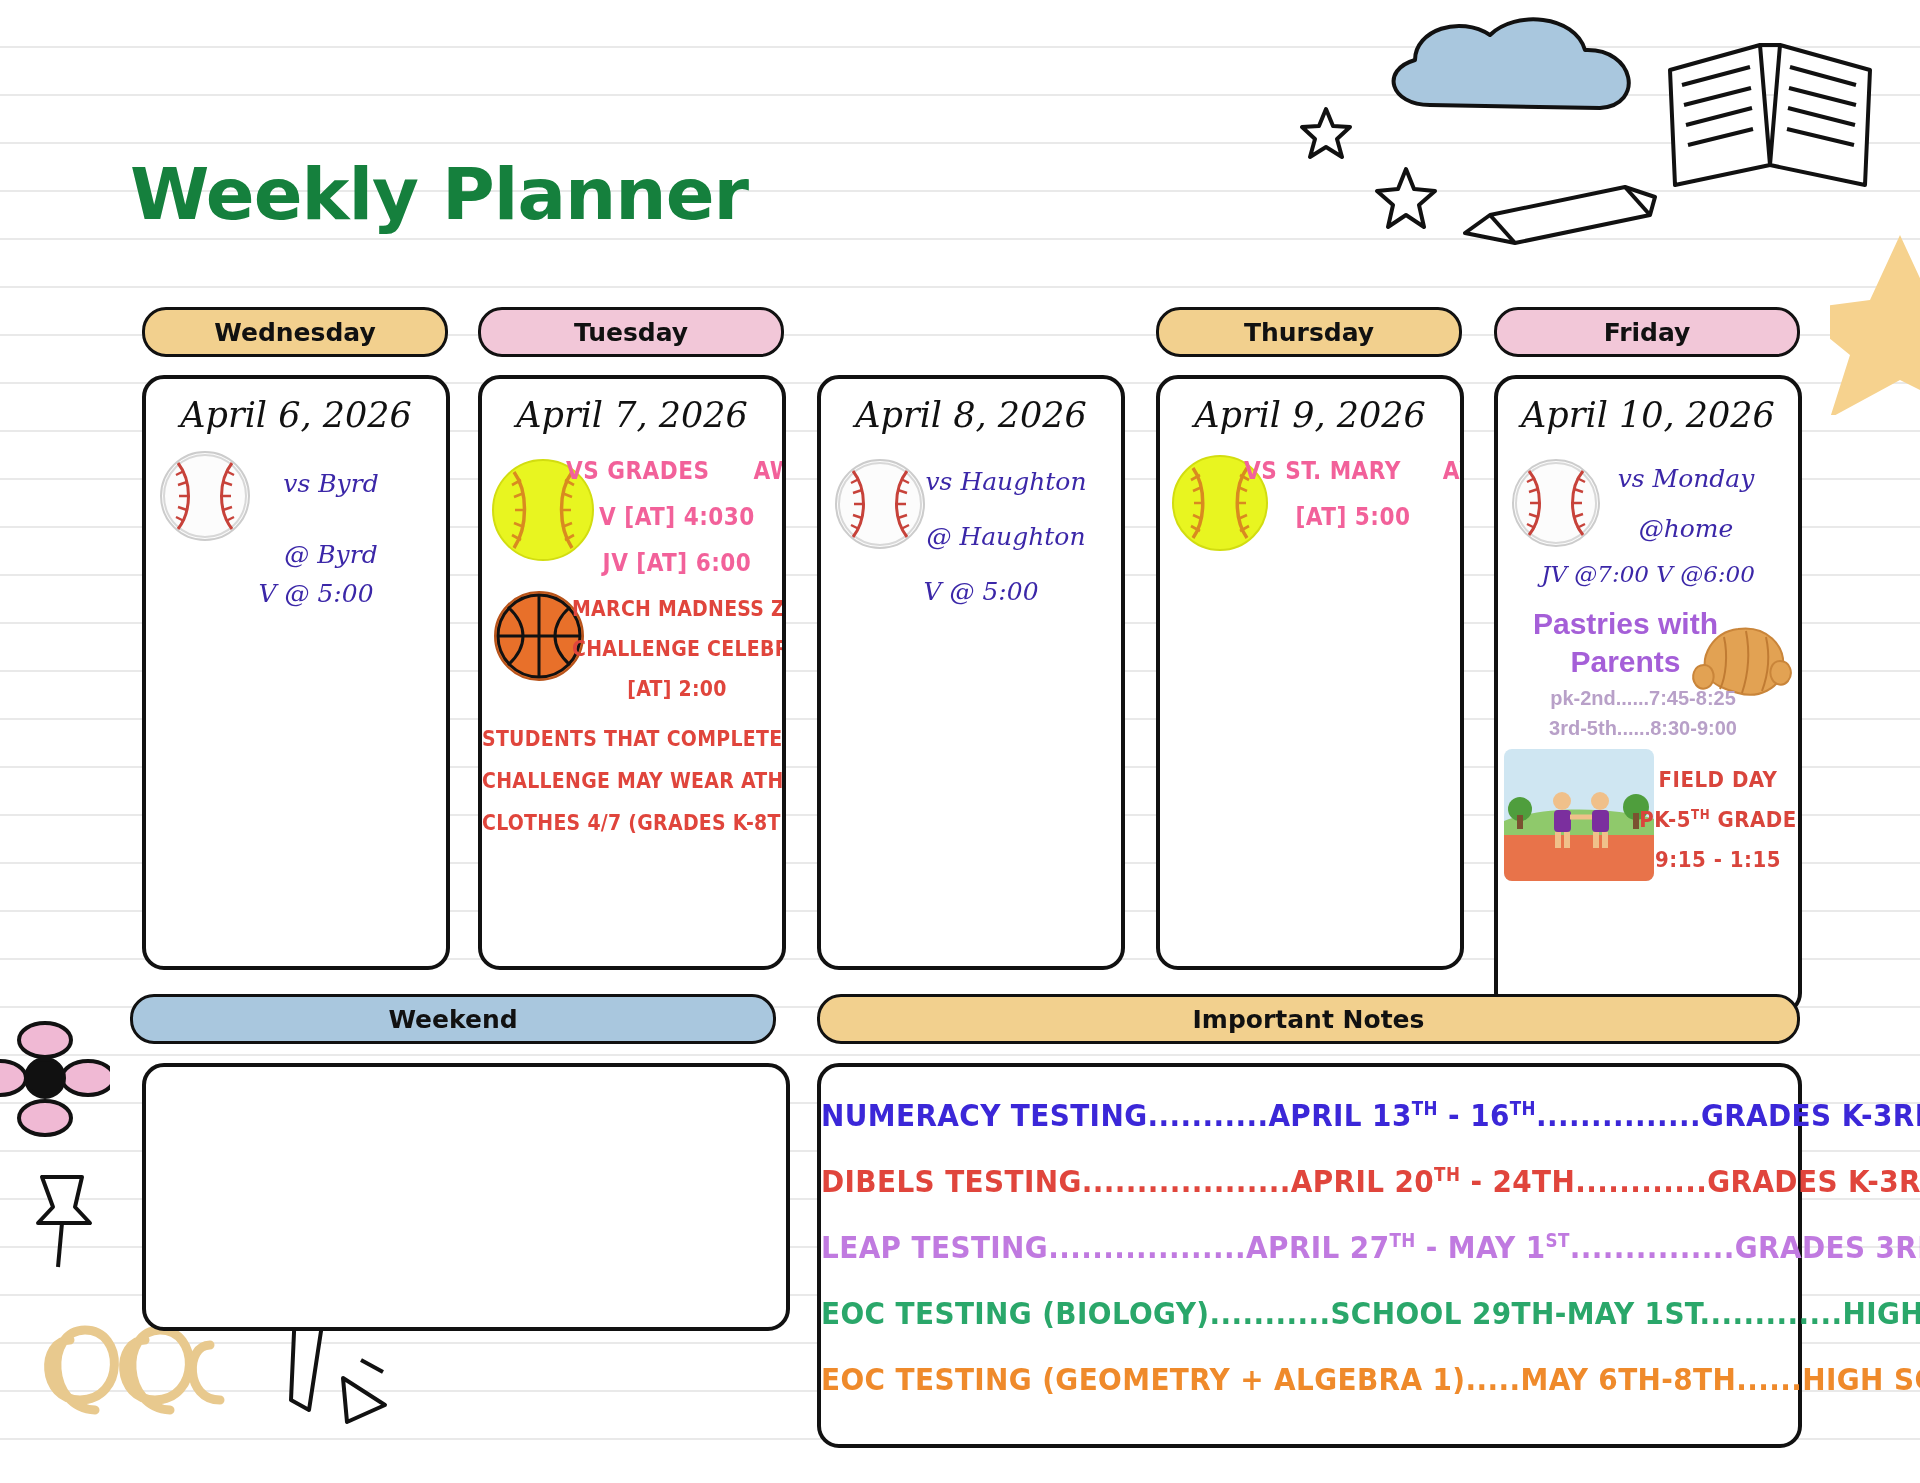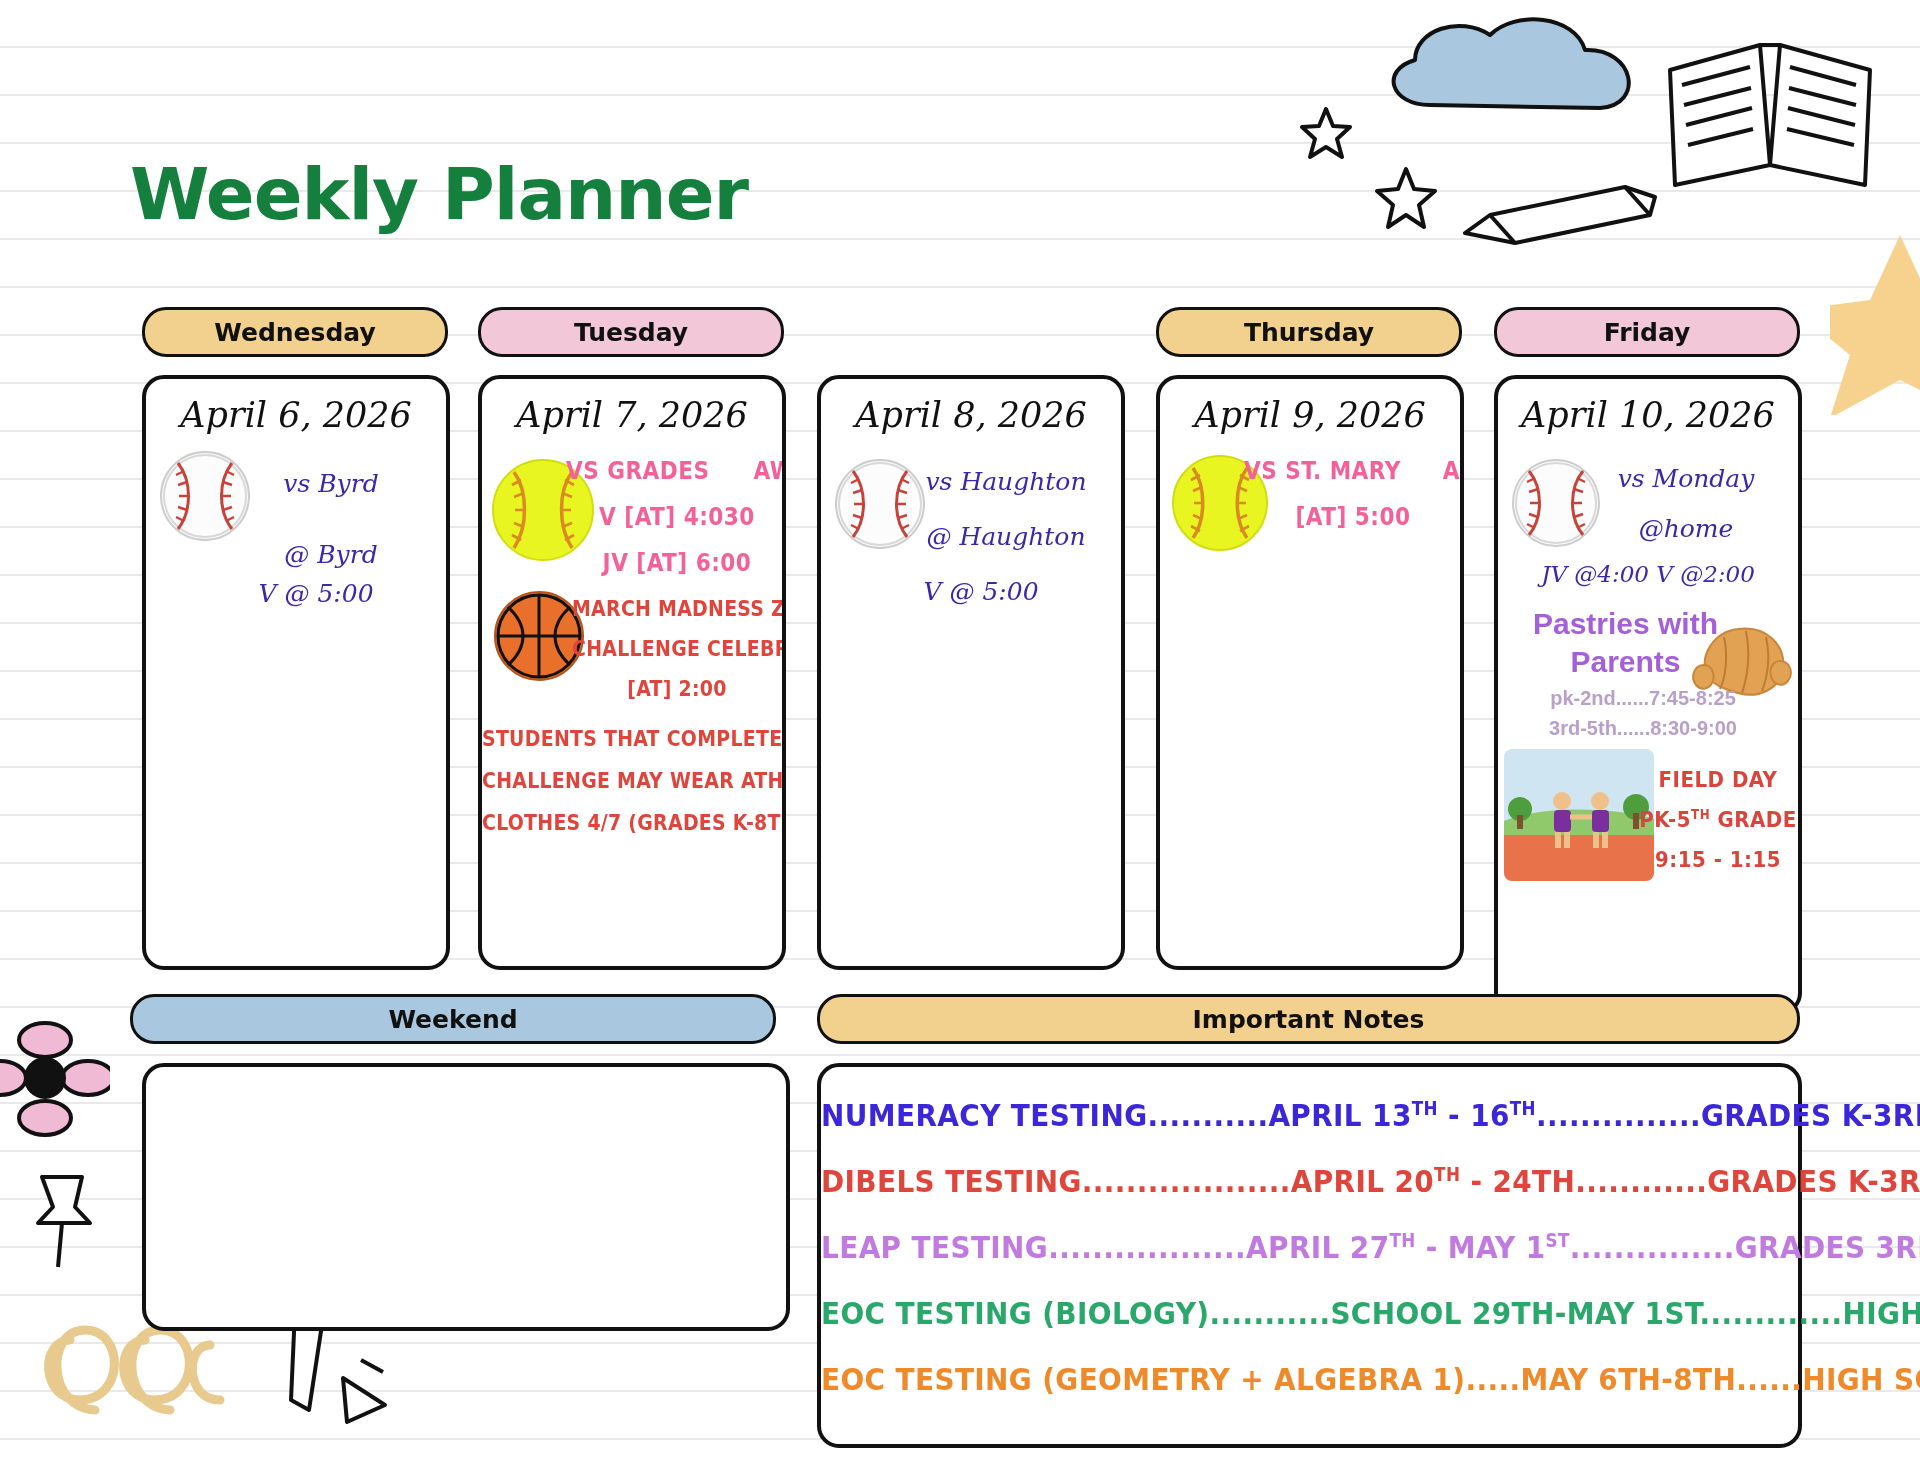--- a/index.html
+++ b/index.html
@@ -264,21 +264,21 @@
         <path d="M15 10 C29 27 29 57 15 74" fill="none" stroke="#c7423a" stroke-width="3"></path>
         <path d="M69 10 C55 27 55 57 69 74" fill="none" stroke="#c7423a" stroke-width="3"></path>
         <g stroke="#c7423a" stroke-width="2.4">
           <path d="M13 21 l8 -4 M15 31 l9 -3 M16 42 l9 0 M15 53 l9 3 M13 63 l8 4"></path>
           <path d="M71 21 l-8 -4 M69 31 l-9 -3 M68 42 l-9 0 M69 53 l-9 3 M71 63 l-8 4"></path>
         </g>
       </svg>
     </div>
     <div class="ev blue" style="top:85px;left:76px;">vs Monday</div>
     <div class="ev blue" style="top:135px;left:76px;">@home</div>
-    <div class="ev blue" style="top:182px;font-size:23px;">JV @4:00      V @2:00</div>
+    <div class="ev blue" style="top:182px;font-size:23px;">JV @7:00      V @6:00</div>
 
     <div class="ev purp2" style="top:228px;left:-45px;">Pastries with</div>
     <div class="ev purp2" style="top:266px;left:-45px;">Parents</div>
 
     <svg class="doodle" style="left:190px;top:228px;" width="110" height="105" viewBox="0 0 110 105">
       <g fill="#e2a253" stroke="#c9853a" stroke-width="2">
         <path d="M20 70 C10 50 25 25 50 22 C78 18 98 38 95 62 C92 82 70 92 50 86 C36 82 26 78 20 70 Z"></path>
         <path d="M8 78 C2 70 6 58 16 58 C24 58 28 68 24 76 C21 82 13 84 8 78 Z"></path>
         <path d="M100 74 C106 66 102 54 92 54 C84 54 80 64 84 72 C87 78 95 80 100 74 Z"></path>
       </g>

